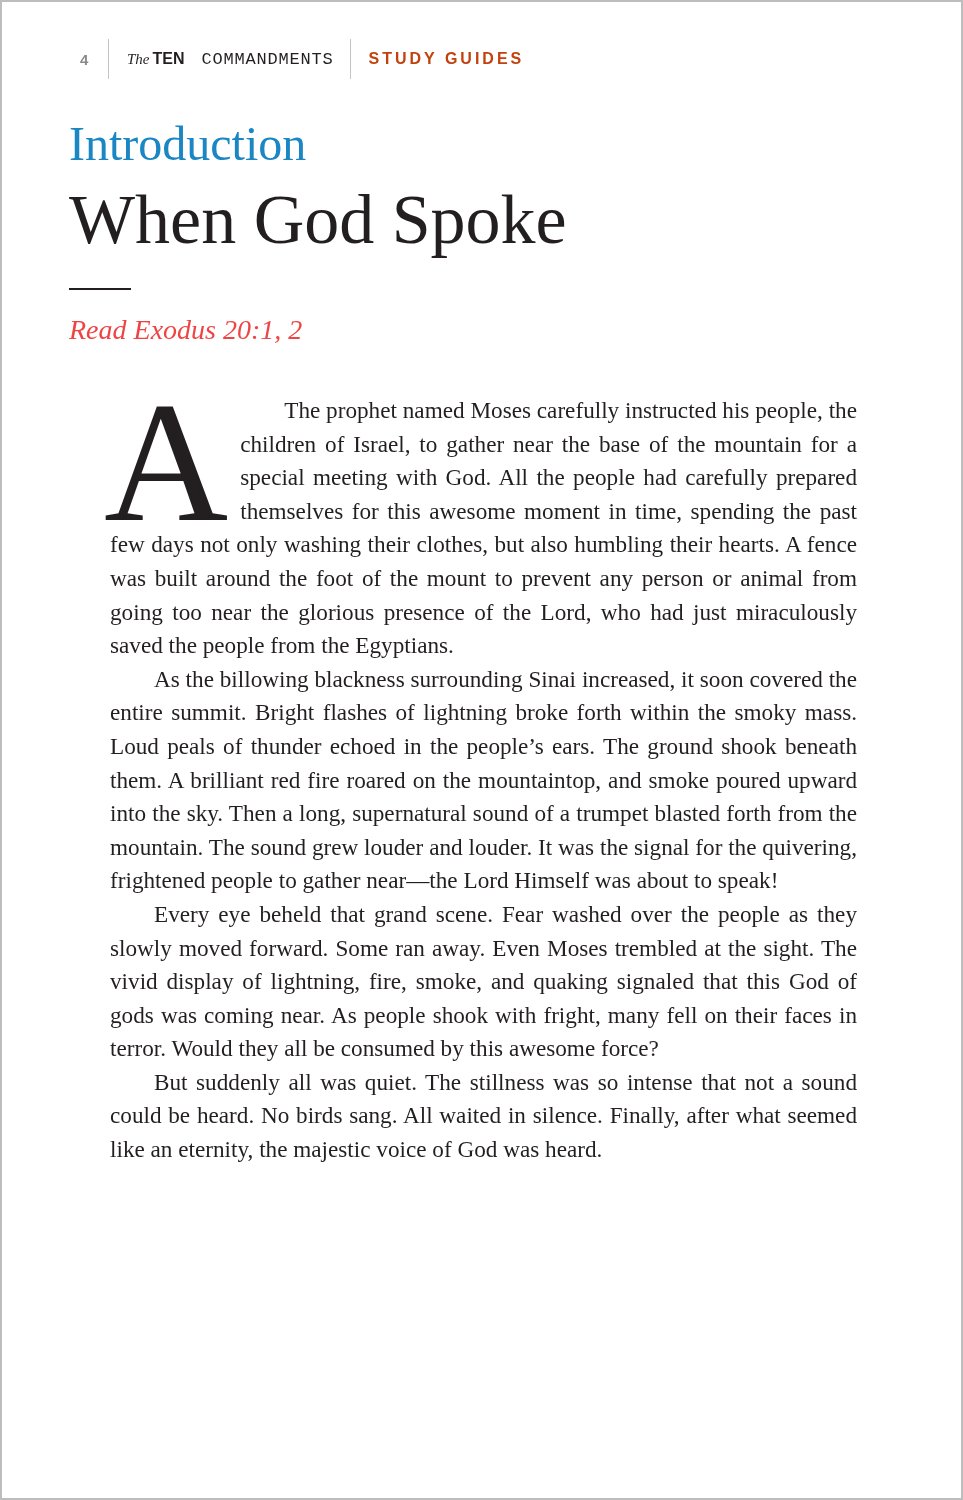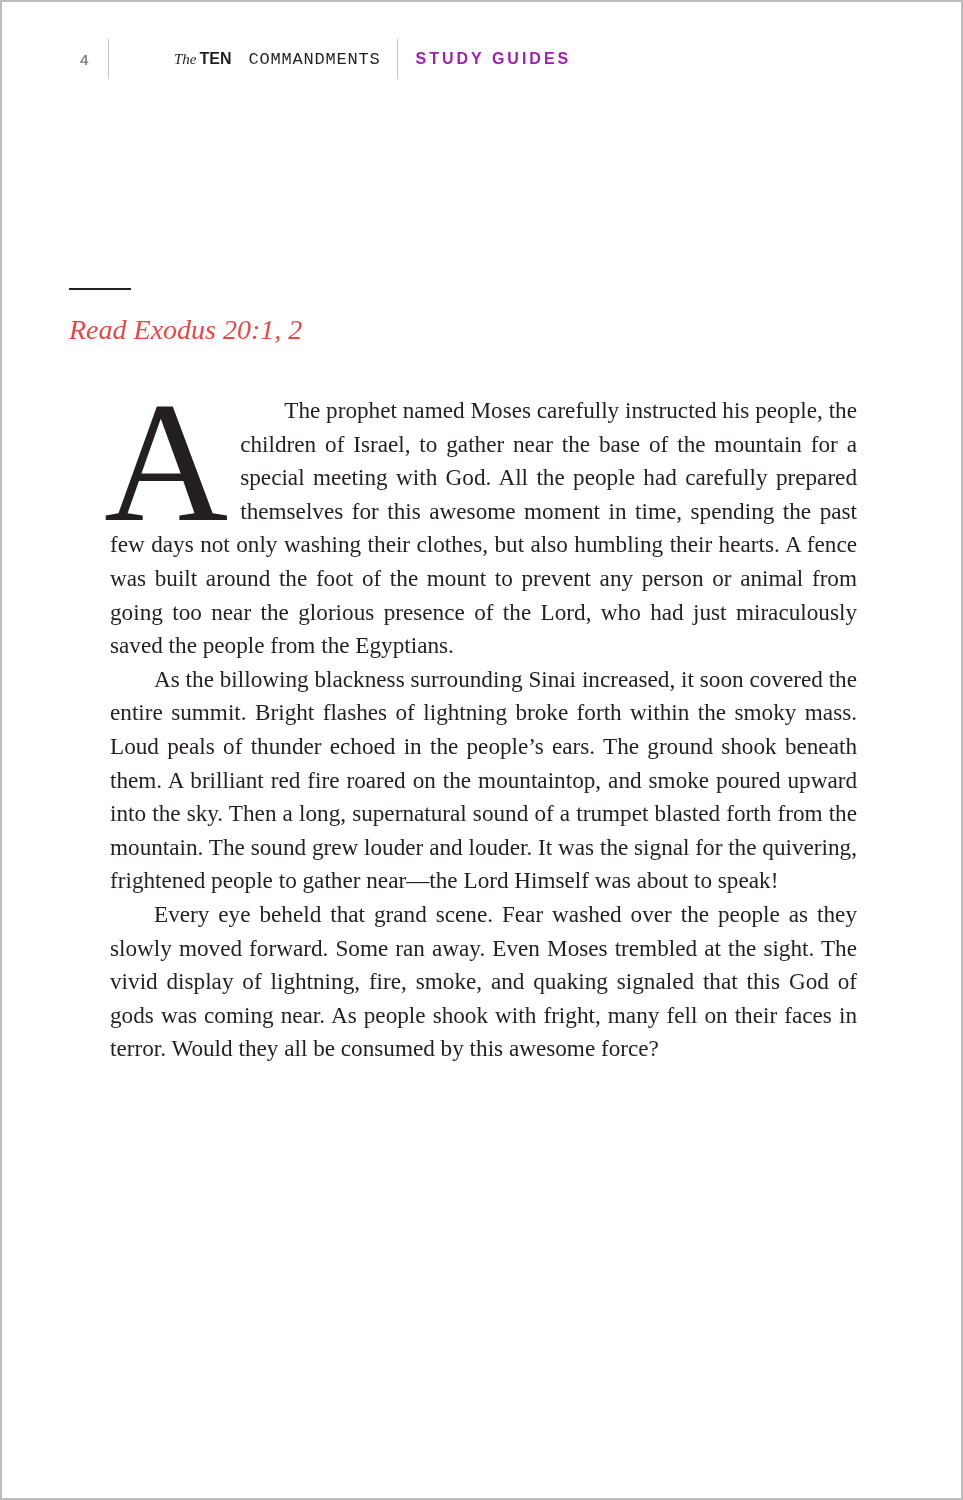--- a/index.html
+++ b/index.html
@@ -47,39 +47,38 @@
     .series-title {
       display: flex;
       align-items: baseline;
       color: #231f20;
     }
     .series-the {
       font-family: "Liberation Serif", serif;
       font-style: italic;
       font-size: 15px;
       margin-right: 3px;
-      margin-left: 47px;
     }
     .series-ten {
       font-family: "Liberation Sans", sans-serif;
       font-weight: bold;
       font-size: 16px;
       margin-right: 17px;
     }
     .series-commandments {
       font-family: Liberation Mono, monospace;
       font-size: 17px;
       letter-spacing: 0.8px;
     }
     .section-label {
       font-family: "Liberation Sans", sans-serif;
       font-weight: bold;
       font-size: 16px;
       letter-spacing: 3px;
-      color: #a21caf;
+      color: #c2410c;
     }
 
     
     .kicker {
       position: absolute;
       left: 67px;
       top: 118px;
       font-family: "Liberation Serif", serif;
       font-size: 48px;
       color: #1a86c3;
@@ -174,25 +173,28 @@
     <span class="vdivider first"></span>
     <span class="series-title">
       <span class="series-the">The</span>
       <span class="series-ten">TEN</span>
       <span class="series-commandments">COMMANDMENTS</span>
     </span>
     <span class="vdivider second"></span>
     <span class="section-label">STUDY GUIDES</span>
   </div>
 
+  <h2 class="kicker">Introduction</h2>
+  <h1 class="title">When God Spoke</h1>
   <div class="rule"></div>
   <div class="reading">Read Exodus 20:1, 2</div>
 
   <div class="body-text">
     <p class="first">
       <span class="drop-cap">A</span>
       <span class="first-cont">The prophet named Moses carefully instructed his people, the children of Israel, to gather near the base of the mountain for a special meeting with God. All the people had carefully prepared themselves for this awesome moment in time, spending the past few days not only washing their clothes, but also humbling their hearts. A fence was built around the foot of the mount to prevent any person or animal from going too near the glorious presence of the Lord, who had just miraculously saved the people from the Egyptians.</span>
     </p>
     <p>As the billowing blackness surrounding Sinai increased, it soon covered the entire summit. Bright flashes of lightning broke forth within the smoky mass. Loud peals of thunder echoed in the people’s ears. The ground shook beneath them. A brilliant red fire roared on the mountaintop, and smoke poured upward into the sky. Then a long, supernatural sound of a trumpet blasted forth from the mountain. The sound grew louder and louder. It was the signal for the quivering, frightened people to gather near—the Lord Himself was about to speak!</p>
     <p>Every eye beheld that grand scene. Fear washed over the people as they slowly moved forward. Some ran away. Even Moses trembled at the sight. The vivid display of lightning, fire, smoke, and quaking signaled that this God of gods was coming near. As people shook with fright, many fell on their faces in terror. Would they all be consumed by this awesome force?</p>
+    <p>But suddenly all was quiet. The stillness was so intense that not a sound could be heard. No birds sang. All waited in silence. Finally, after what seemed like an eternity, the majestic voice of God was heard.</p>
   </div>
 
 </div>
 
 </body></html>

